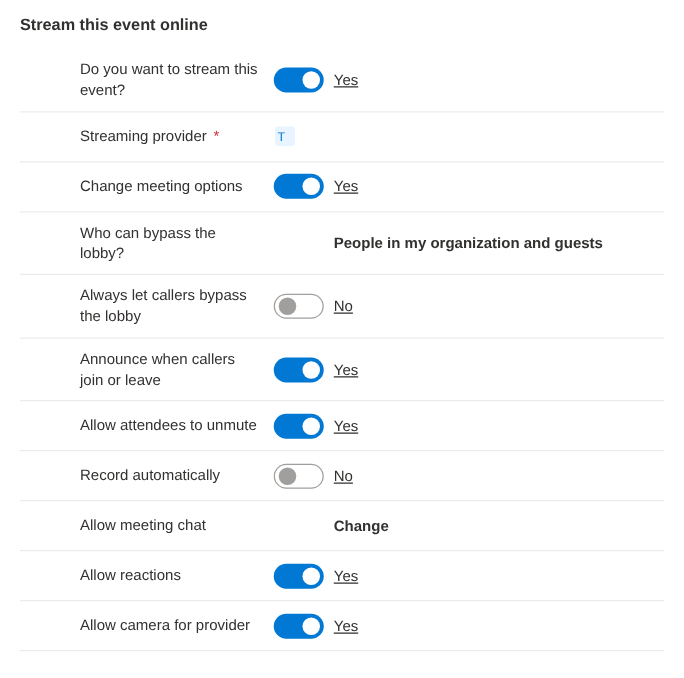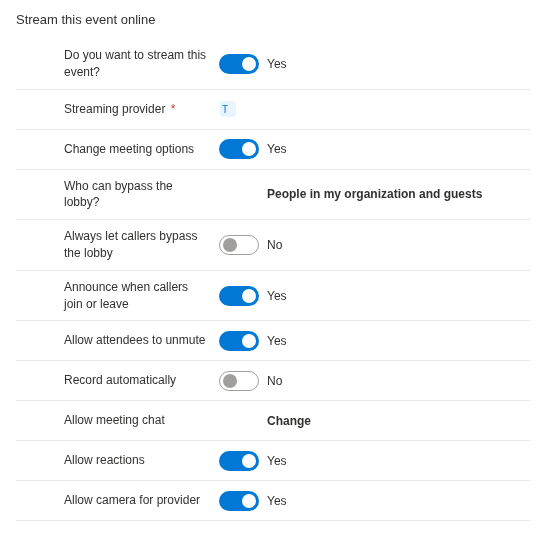--- a/index.html
+++ b/index.html
@@ -9,21 +9,21 @@
       color: #323130;
       background: #fff;
       width: 547px;
       min-height: 542px;
     }
     .container {
       padding: 12px 16px;
     }
     .page-title {
       font-size: 13px;
-      font-weight: 400;
+      font-weight: 700;
       color: #323130;
       margin-bottom: 12px;
     }
     .row {
       display: flex;
       align-items: center;
       min-height: 40px;
       padding: 8px 0;
       border-bottom: 1px solid #edebe9;
     }
@@ -72,20 +72,21 @@
       width: 14px;
       height: 14px;
       border-radius: 50%;
       transition: left 0.2s;
     }
     .toggle-track.on .toggle-thumb { background: #fff; left: 23px; }
     .toggle-track.off .toggle-thumb { background: #a19f9d; left: 3px; }
     .toggle-label {
       font-size: 12px;
       color: #323130;
+      text-decoration: underline;
     }
     .required-star {
       color: #d13438;
       font-size: 12px;
       margin-left: 2px;
     }
     .teams-webinar-icon {
       width: 18px;
       height: 18px;
       display: inline-flex;

